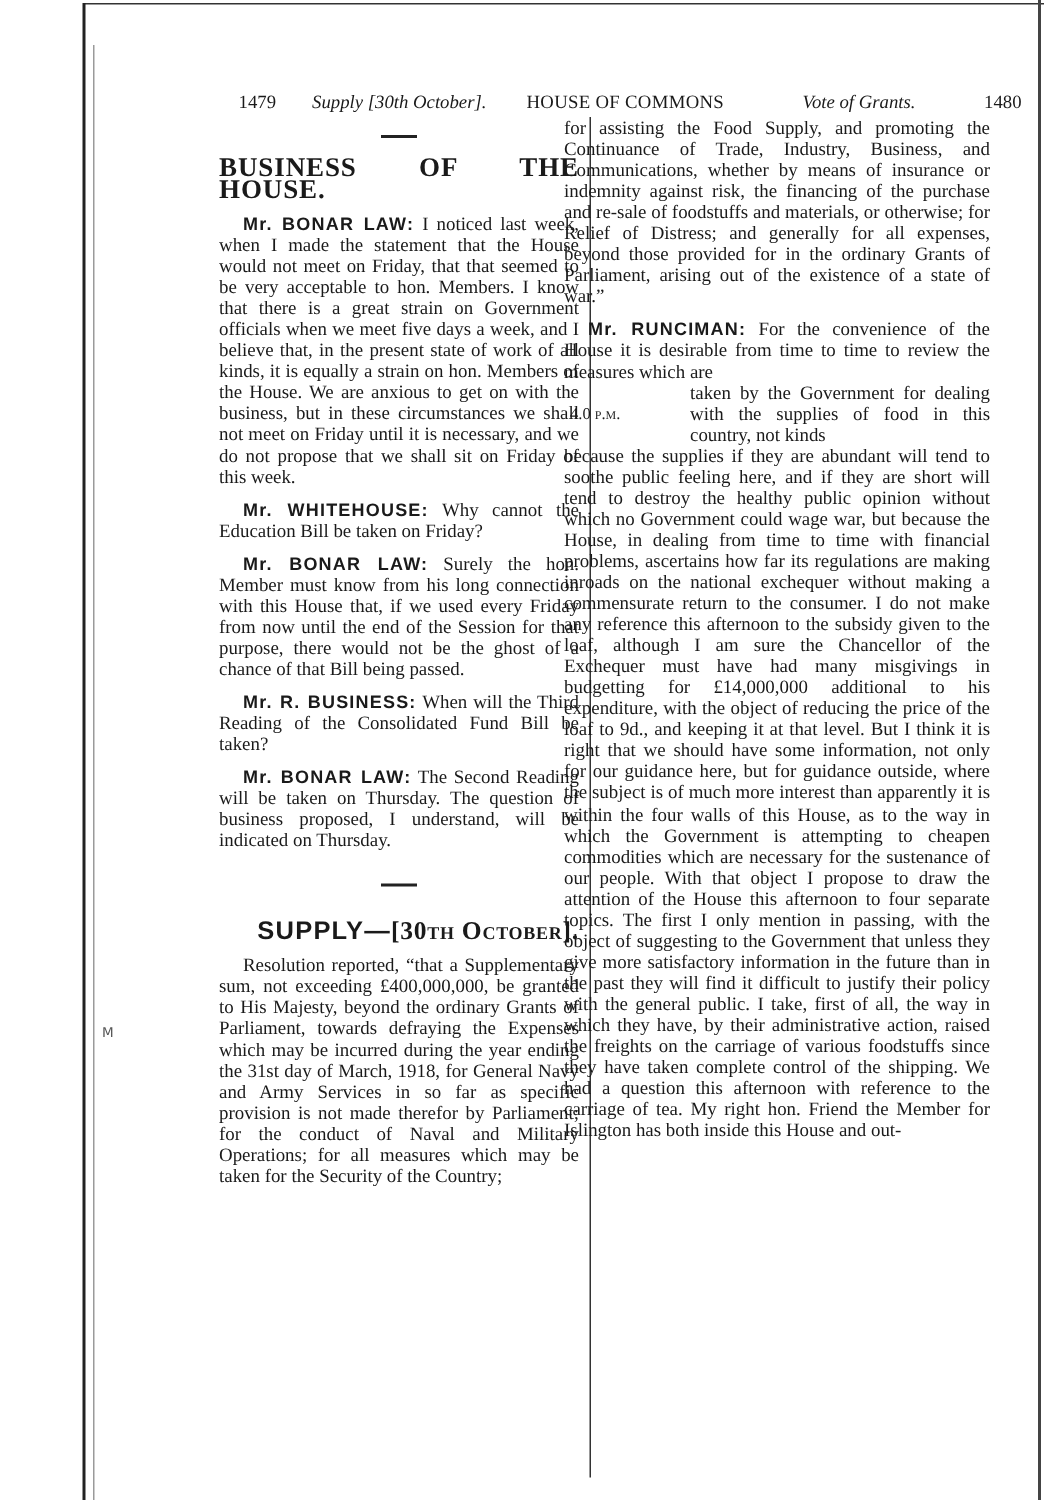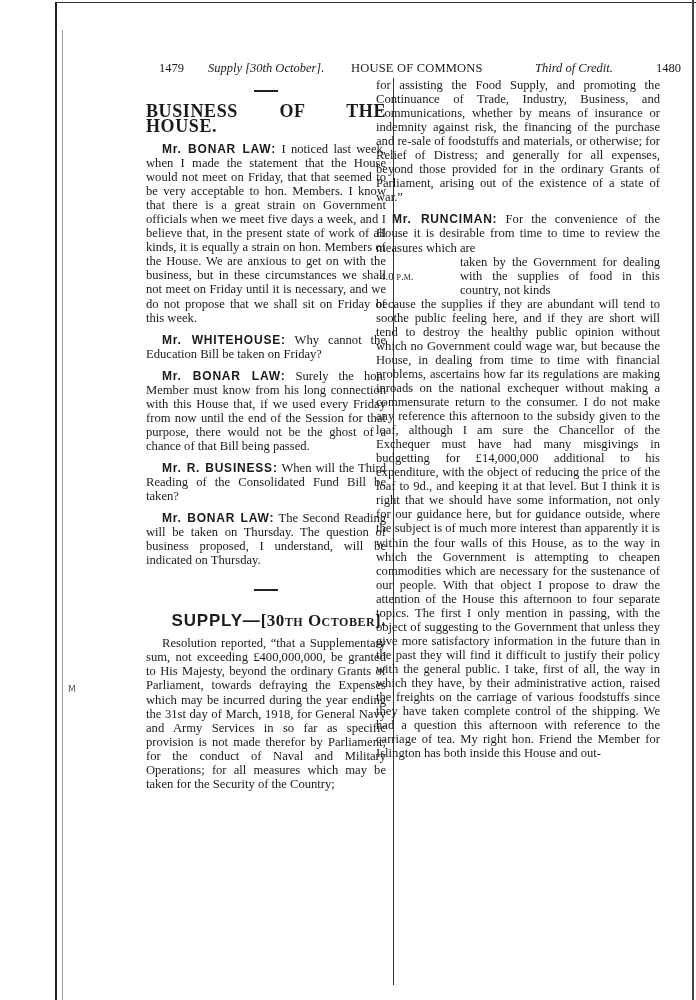--- a/index.html
+++ b/index.html
@@ -132,21 +132,21 @@
 <div class="edge-top"></div>
 <div class="edge-left-outer"></div>
 <div class="edge-left-inner"></div>
 <div class="edge-right"></div>
 <div class="margin-mark">M</div>
 
 <div class="running-head">
   <span class="rh-page-left">1479</span>
   <span class="rh-section">Supply [30th October].</span>
   <span class="rh-title">HOUSE OF COMMONS</span>
-  <span class="rh-topic">Third of Credit.</span>
+  <span class="rh-topic">Vote of Grants.</span>
   <span class="rh-page-right">1480</span>
 </div>
 
 <div class="col-divider"></div>
 
 <div class="col col-left">
   <div class="short-rule"></div>
   <h2 class="section-heading">BUSINESS OF THE HOUSE.</h2>
 
 

